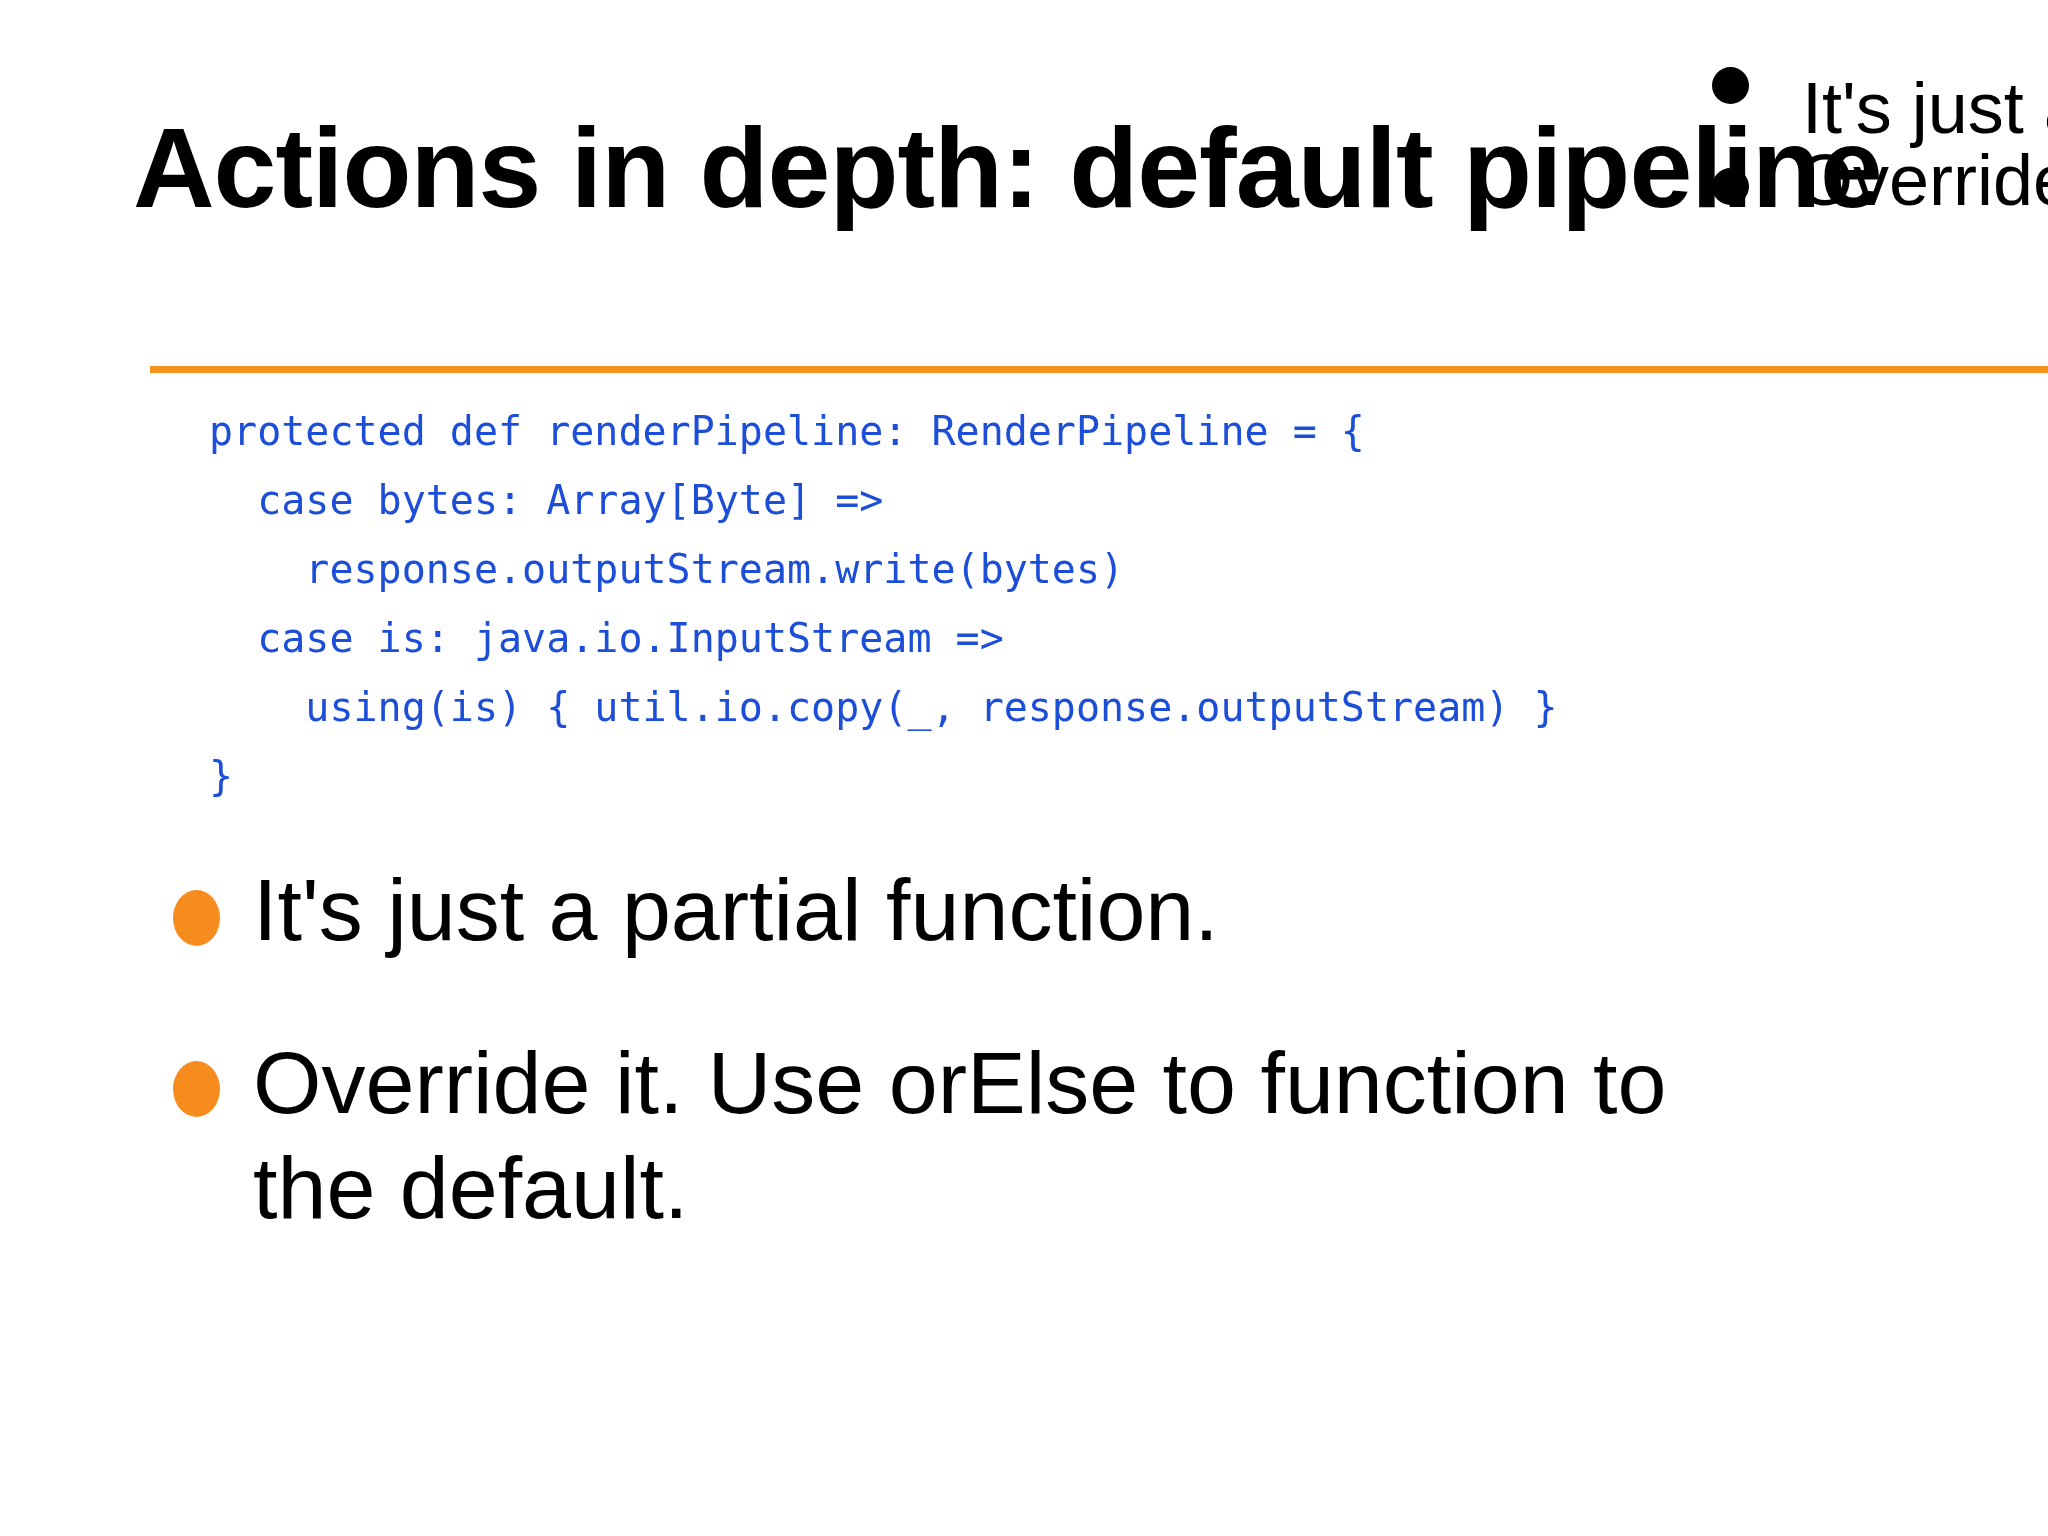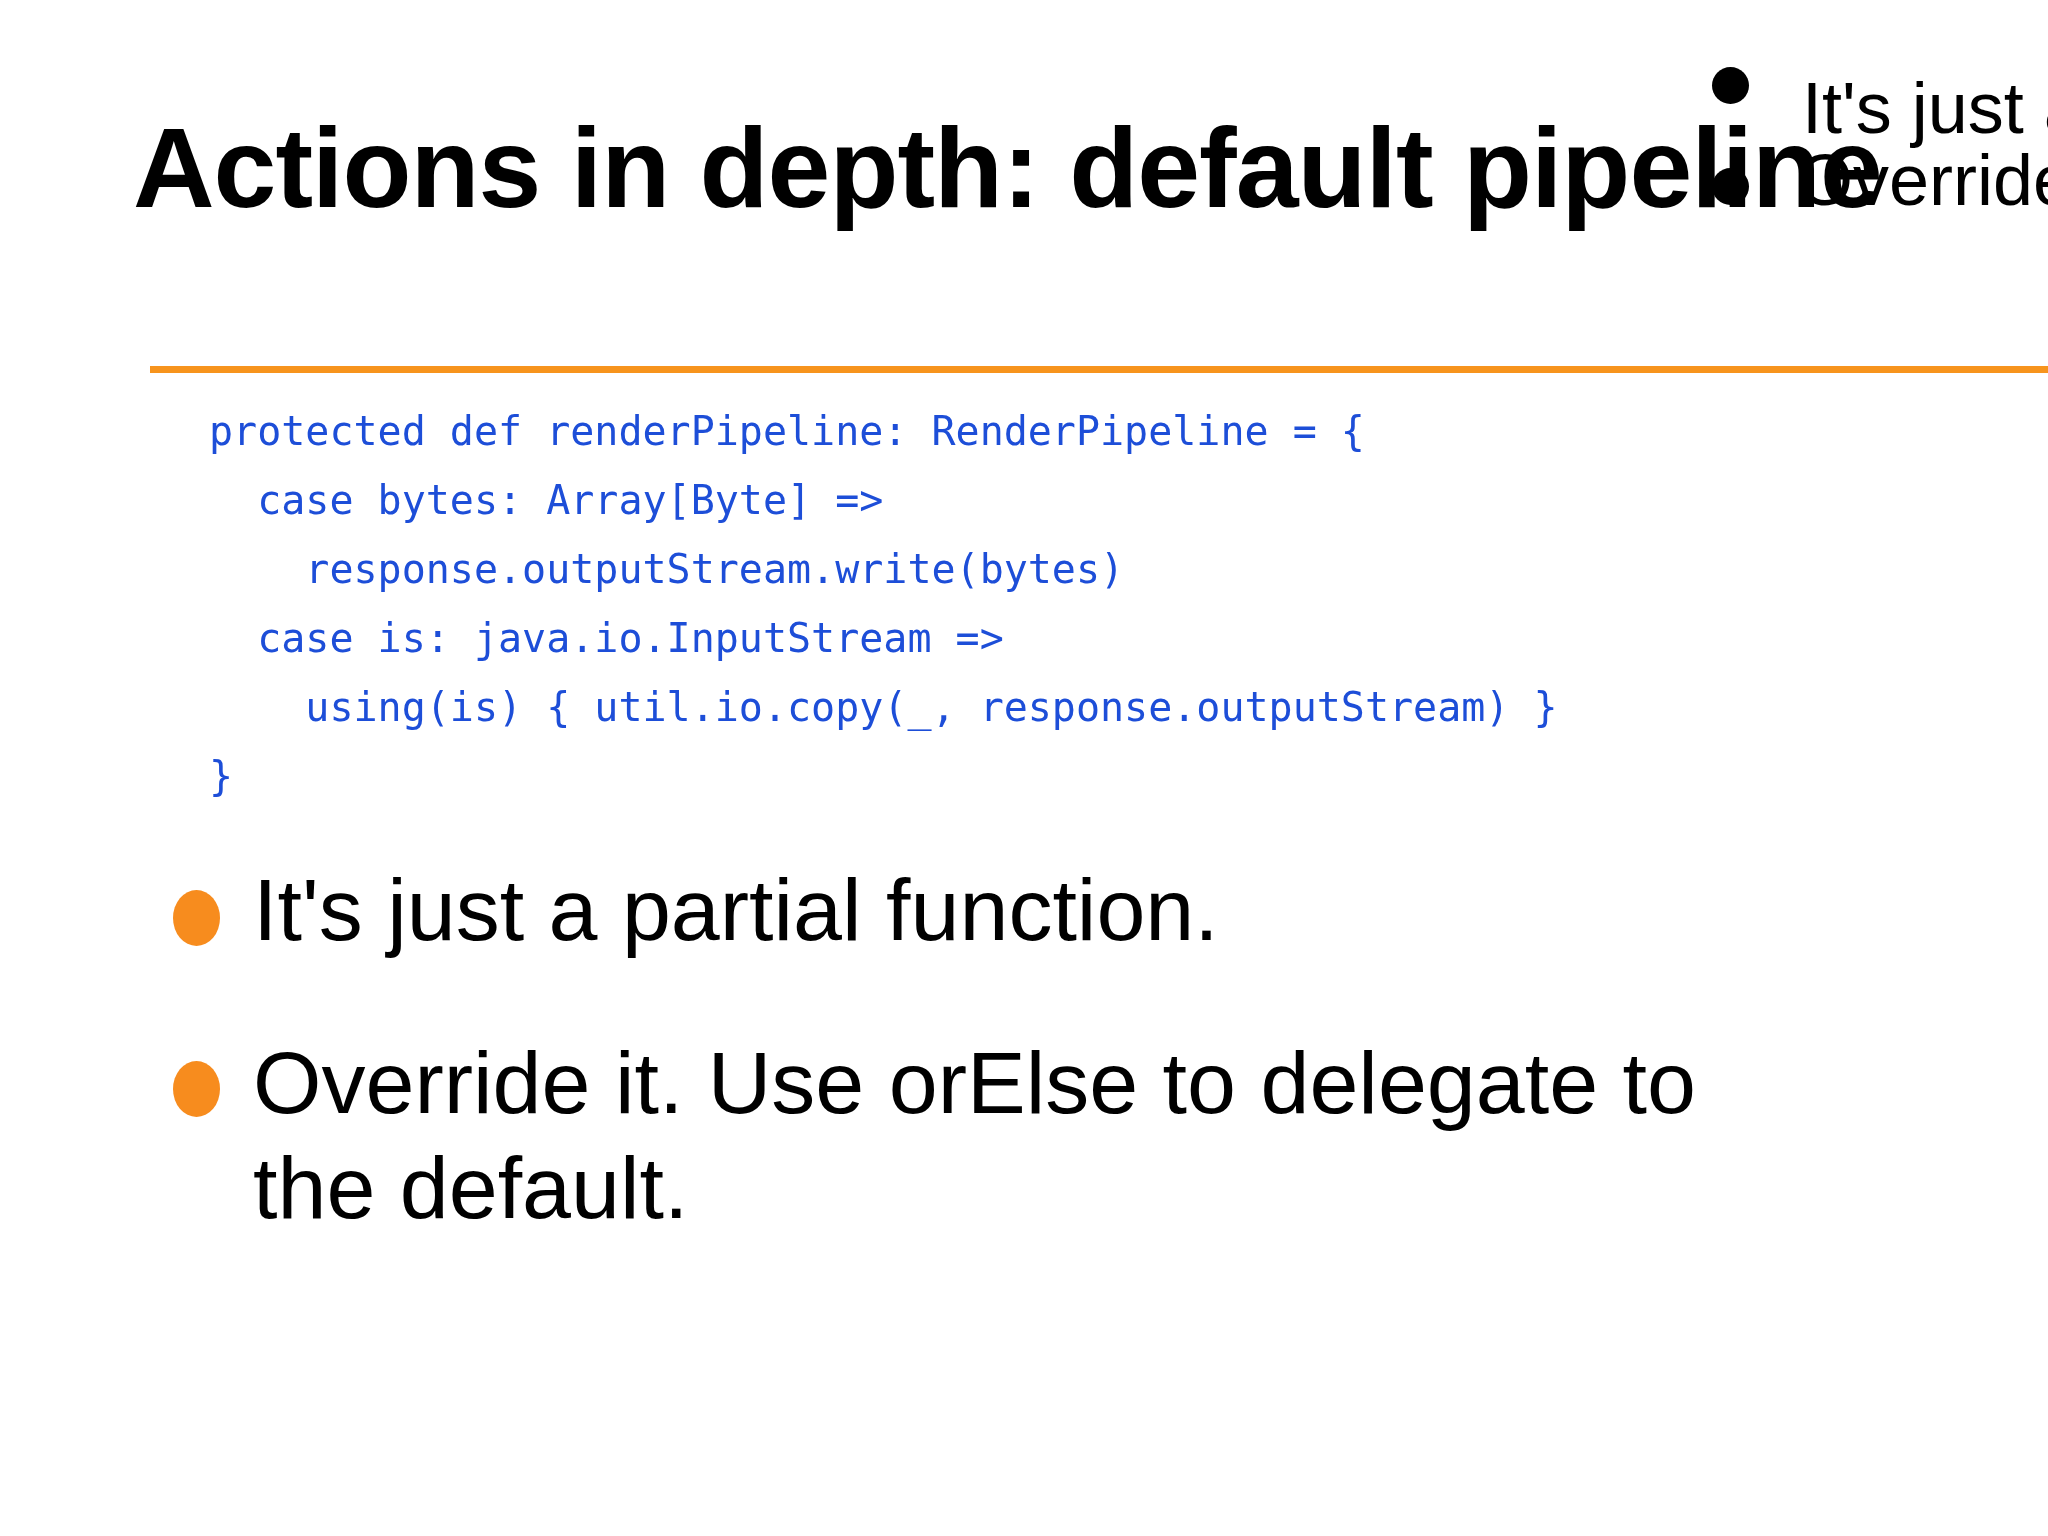--- a/index.html
+++ b/index.html
@@ -141,18 +141,18 @@
   case bytes: Array[Byte] =&gt;
     response.outputStream.write(bytes)
   case is: java.io.InputStream =&gt;
     using(is) { util.io.copy(_, response.outputStream) }
 }</pre>
 
   <div>
     <span class="bullet-dot dot1"></span>
     <span class="bullet-text bt1">It's just a partial function.</span>
     <span class="bullet-dot dot2"></span>
-    <span class="bullet-text bt2">Override it. Use orElse to delegate to
+    <span class="bullet-text bt2">Override it. Use orElse to function to
 the default.</span>
   </div>
 
 
 </div>
 
 </body></html>

